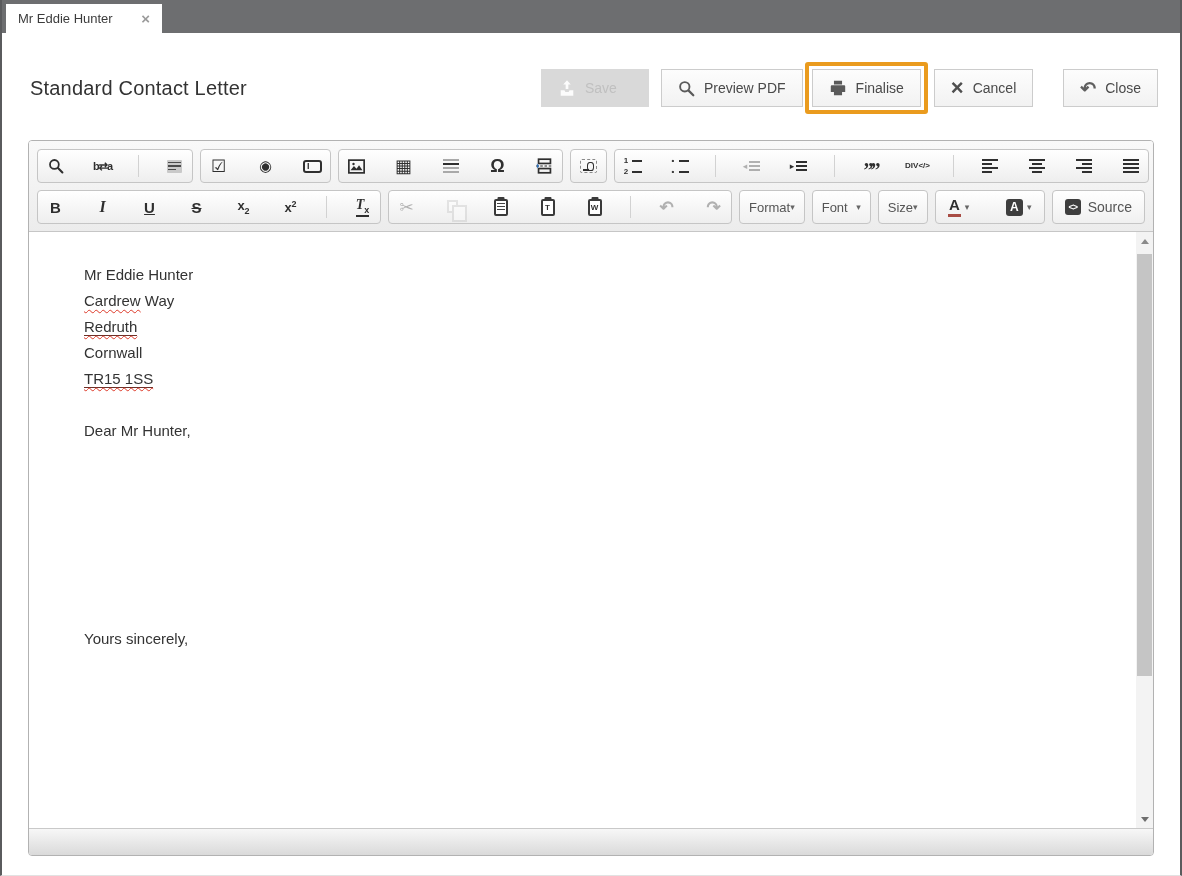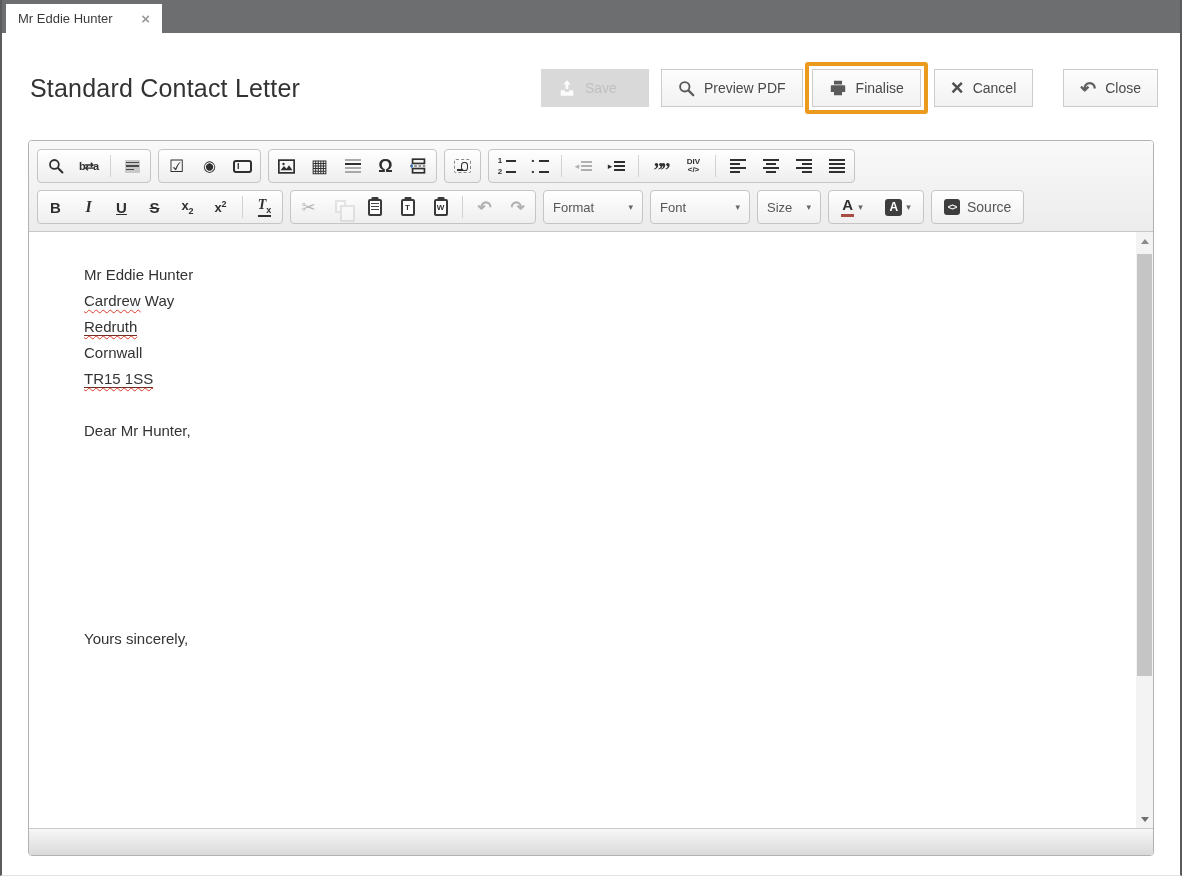--- a/index.html
+++ b/index.html
@@ -10,36 +10,36 @@
     background:#fff;
     border-left:2px solid #5a5b5d;border-right:2px solid #5a5b5d;border-bottom:1px solid #e2e2e2;
     overflow:hidden;
   }
   
   .tabbar{height:33px;background:#6d6e70;display:flex}
   .tab{background:#fff;margin:4px 0 0 4px;width:156px;display:flex;align-items:center;padding:0 12px;font-size:13px;color:#3c3c3c;gap:8px}
   .tab-close{margin-left:auto;color:#9b9b9b;font-weight:bold;font-size:15px;line-height:1;cursor:pointer}
   
   .hdr{display:flex;align-items:center;padding:29px 22px 26px 28px}
-  .hdr h1{font-size:25px;font-weight:400;color:#333;margin:0;letter-spacing:.2px}
+  .hdr h1{font-size:20px;font-weight:400;color:#333;margin:0;letter-spacing:.2px}
   .actions{margin-left:auto;display:flex;align-items:center}
   .btn{height:38px;display:inline-flex;align-items:center;gap:9px;padding:0 16px;background:linear-gradient(#fdfdfd,#f2f2f2);border:1px solid #ccc;font-size:14px;color:#4a4a4a;font-family:inherit;cursor:pointer}
   .btn-save{background:#d9d9d9;border-color:#d9d9d9;color:#c0c0c0;width:108px;margin-right:12px}
   .btn-preview{margin-right:2px}
   .btn-cancel{margin-left:6px}
   .btn-close{margin-left:30px;margin-right:0}
   .hl{border:4px solid #EA9B1E;border-radius:3px;padding:3px;display:inline-flex;background:#fff}
   .xglyph{font-size:22px;font-weight:700;color:#4f4f4f;line-height:1}
   .uarrow{font-size:19px;font-weight:600;color:#5f5f5f;line-height:1}
   
   .editor{margin:0 26px;border:1px solid #b2b2b2;border-radius:4px;overflow:hidden}
   .toolbar{background:linear-gradient(#f9f9f9,#ececec);padding:7px 8px 6px;border-bottom:1px solid #c6c6c6}
   .trow{display:flex;gap:7px;height:36px;align-items:center}
   .trow.first{margin-bottom:5px}
-  .grp{display:inline-flex;align-items:center;gap:4px;padding:0 3px;height:34px;background:linear-gradient(#ffffff,#eeeeee);border:1px solid #c5c5c5;border-radius:4px}
+  .grp{display:inline-flex;align-items:center;gap:18px;padding:0 3px;height:34px;background:linear-gradient(#ffffff,#eeeeee);border:1px solid #c5c5c5;border-radius:4px}
   .tb{width:29px;height:29px;display:inline-flex;align-items:center;justify-content:center;color:#2f2f2f;cursor:pointer;position:relative}
   .sep{width:1px;height:22px;background:#d2d2d2;margin:0 3px}
   .dis{opacity:.35}
   .dd{height:34px;display:inline-flex;align-items:center;padding:0 9px;background:linear-gradient(#ffffff,#f0f0f0);border:1px solid #c5c5c5;border-radius:4px;font-size:13px;color:#555;cursor:pointer}
   .dd .caret,.caret{font-size:9px;color:#666}
   .dd-format{width:100px;justify-content:space-between}
   .dd-font{width:100px;justify-content:space-between}
   .dd-size{width:64px;justify-content:space-between}
   
   .g-b{font-weight:bold;font-size:15px}
@@ -48,21 +48,21 @@
   .g-s{font-weight:bold;font-size:15px;text-decoration:line-through}
   .g-sub,.g-sup{font-weight:bold;font-size:13px}
   .g-sub sub,.g-sup sup{font-size:9px;font-weight:bold}
   .g-tx{font-family:"Liberation Serif",serif;font-style:italic;font-weight:bold;font-size:14px;border-bottom:2px solid #2f2f2f;padding-bottom:1px}
   .g-tx sub{font-family:"Liberation Sans",sans-serif;font-style:normal;font-size:9px}
   .g-omega{font-size:18px;font-weight:600}
   .g-check{font-size:17px}
   .g-radio{font-size:15px}
   .g-table{font-size:18px;line-height:1}
   .g-quote{font-family:"Liberation Serif",serif;font-weight:bold;font-size:20px;letter-spacing:-3px;line-height:.5;margin-top:8px}
-  .g-div{display:flex;flex-direction:column;align-items:center;line-height:1}
+  .g-div{display:flex;flex-direction:row;align-items:center;line-height:1}
   .g-div b{font-size:8px}.g-div i{font-size:8px;font-style:normal;font-weight:bold}
   .g-cut{font-size:17px}
   .g-undo{font-size:17px;font-weight:600}
   .g-replace{font-size:11px;font-weight:bold;letter-spacing:-1px}
   
   .bars{display:flex;flex-direction:column;gap:2px;width:16px}
   .bars i{height:2px;background:#2f2f2f;display:block;width:100%}
   .al-l i:nth-child(even){width:10px}
   .al-c i:nth-child(even){width:10px;margin:0 auto}
   .al-r i:nth-child(even){width:10px;margin-left:auto}

